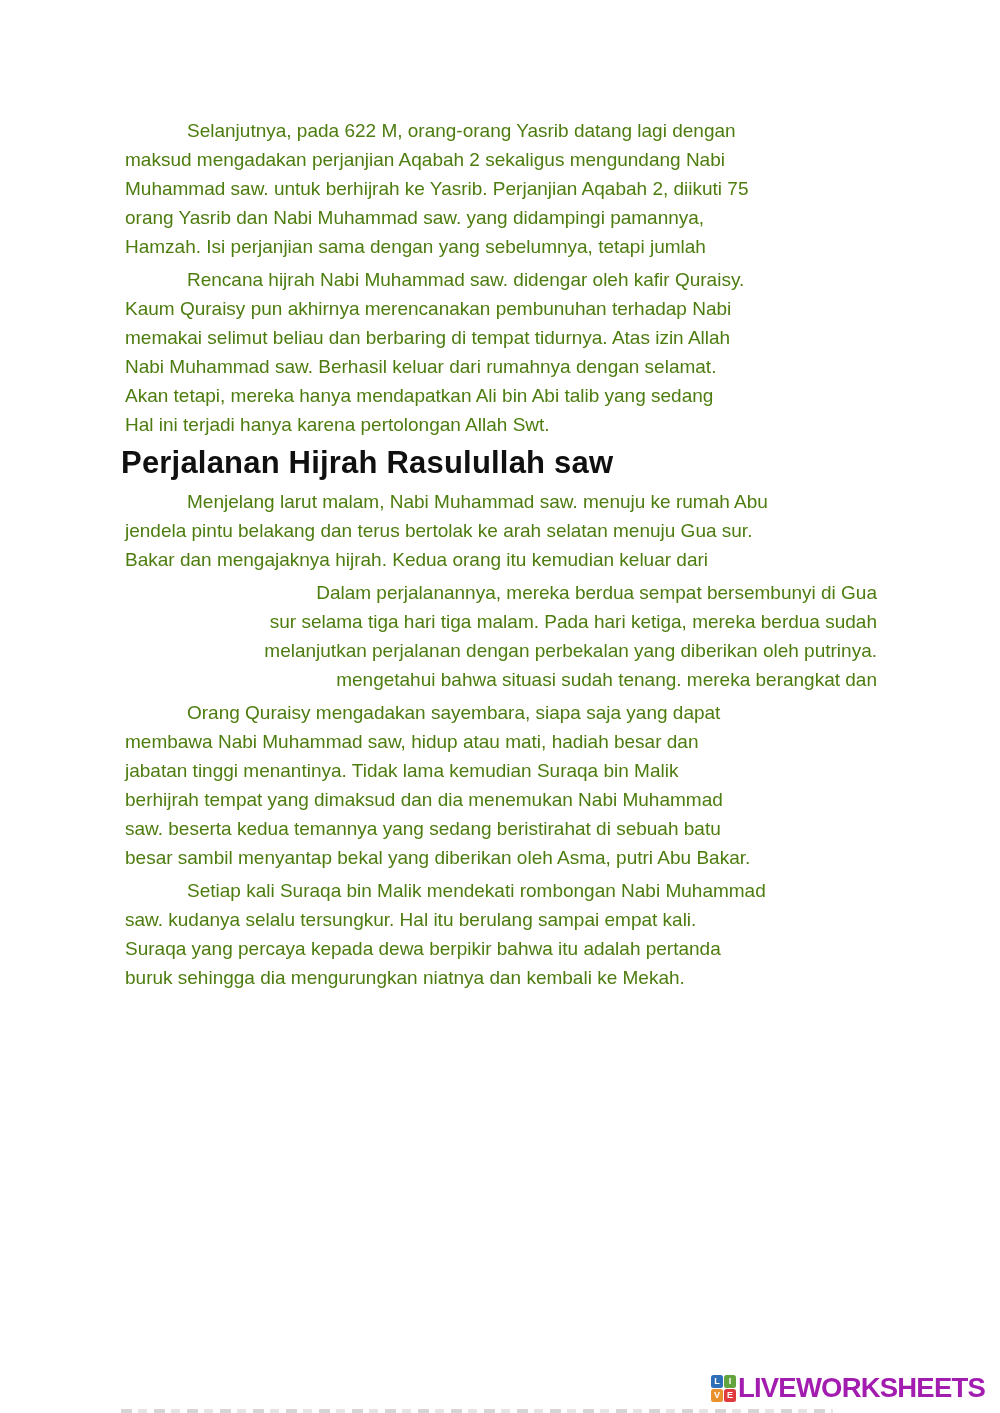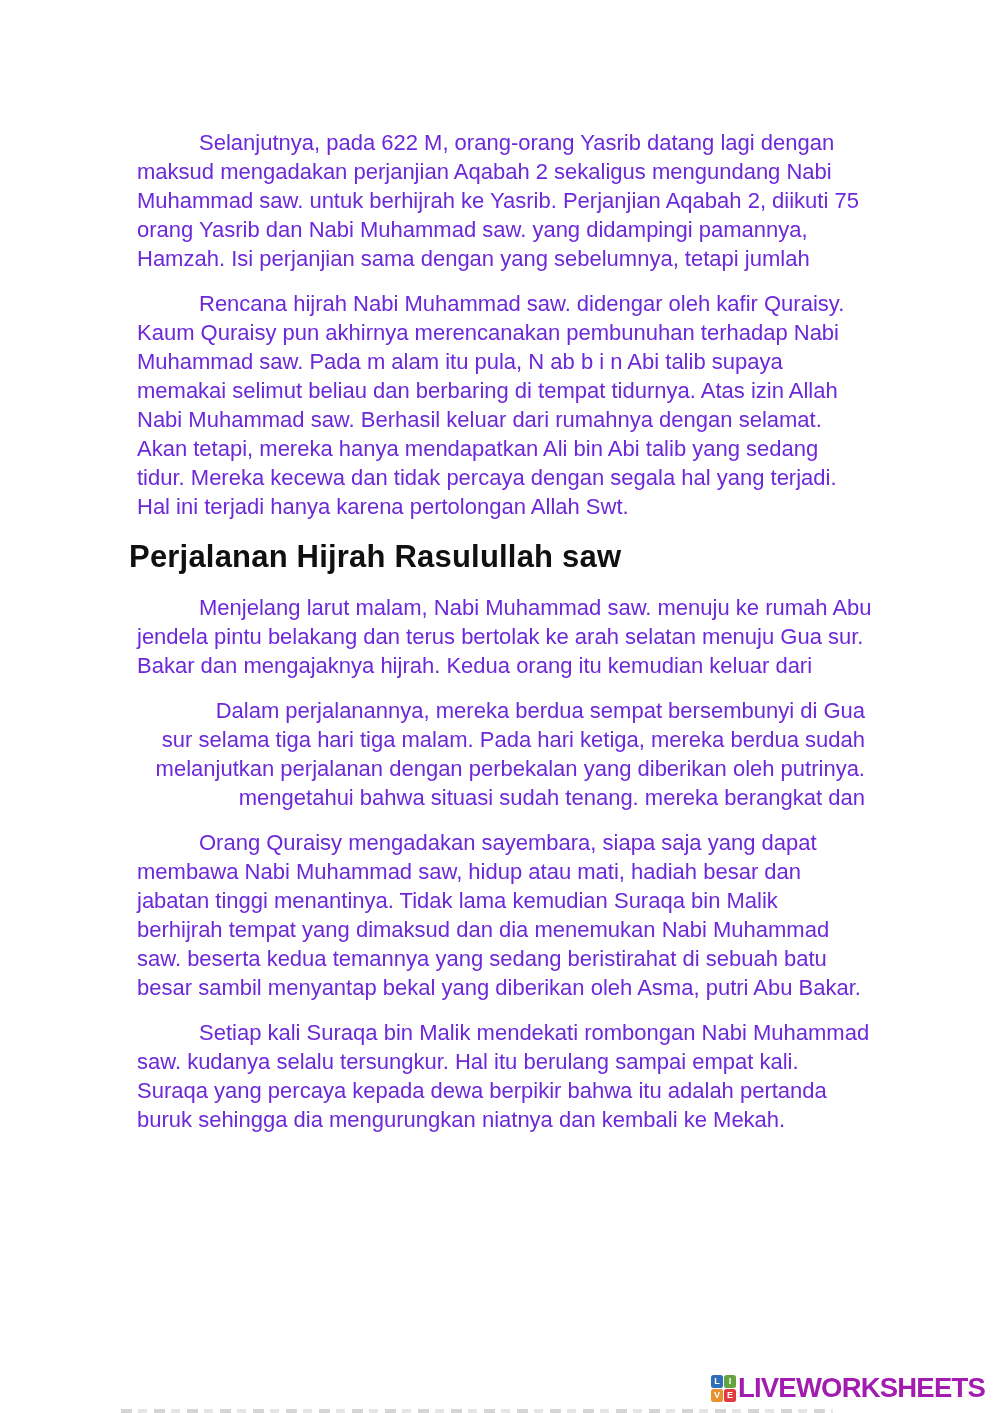--- a/index.html
+++ b/index.html
@@ -17,34 +17,34 @@
     color: #141414;
   }
   .content {
     position: absolute;
     left: 121px;
     top: 0;
     width: 760px;
     padding-top: 112px;
   }
   p.para {
-    margin: 16px;
-    font-size: 22px;
+    margin: 4px;
+    font-size: 19px;
     line-height: 29px;
-    color: #6d28d9;
+    color: #4d7c0f;
   }
   p.para .line {
     display: block;
     white-space: nowrap;
   }
   p.para .line.first {
     padding-left: 62px;
   }
   h1.doc-heading {
-    margin: 8px;
+    margin: 0;
     font-size: 31px;
     line-height: 40px;
     font-weight: bold;
     color: #101010;
     letter-spacing: 0.2px;
   }
   
   .sec-1 { margin-top: 29px; }
   .sec-2 { margin-top: 82px; }   
   .sec-3 { margin-top: 64px; }
@@ -112,25 +112,23 @@
   <p class="para sec-0">
         <span class="line first">Selanjutnya, pada 622 M, orang-orang Yasrib datang lagi dengan</span>
         <span class="line">maksud mengadakan perjanjian Aqabah 2 sekaligus mengundang Nabi</span>
         <span class="line">Muhammad saw. untuk berhijrah ke Yasrib. Perjanjian Aqabah 2, diikuti 75</span>
         <span class="line">orang Yasrib dan Nabi Muhammad saw. yang didampingi pamannya,</span>
         <span class="line">Hamzah. Isi perjanjian sama dengan yang sebelumnya, tetapi jumlah</span>
       </p>
       <p class="para sec-1">
         <span class="line first">Rencana hijrah Nabi Muhammad saw. didengar oleh kafir Quraisy.</span>
         <span class="line">Kaum Quraisy pun akhirnya merencanakan pembunuhan terhadap Nabi</span>
-        <span class="line">Muhammad saw. Pada m alam itu pula, N ab b i n Abi talib supaya</span>
         <span class="line">memakai selimut beliau dan berbaring di tempat tidurnya. Atas izin Allah</span>
         <span class="line">Nabi Muhammad saw. Berhasil keluar dari rumahnya dengan selamat.</span>
         <span class="line">Akan tetapi, mereka hanya mendapatkan Ali bin Abi talib yang sedang</span>
-        <span class="line">tidur. Mereka kecewa dan tidak percaya dengan segala hal yang terjadi.</span>
         <span class="line">Hal ini terjadi hanya karena pertolongan Allah Swt.</span>
       </p>
       <h1 class="doc-heading sec-2">Perjalanan Hijrah Rasulullah saw</h1>
       <p class="para sec-3">
         <span class="line first">Menjelang larut malam, Nabi Muhammad saw. menuju ke rumah Abu</span>
         <span class="line">jendela pintu belakang dan terus bertolak ke arah selatan menuju Gua sur.</span>
         <span class="line">Bakar dan mengajaknya hijrah. Kedua orang itu kemudian keluar dari</span>
       </p>
       <p class="para sec-4">
         <span class="line first">Dalam perjalanannya, mereka berdua sempat bersembunyi di Gua</span>

